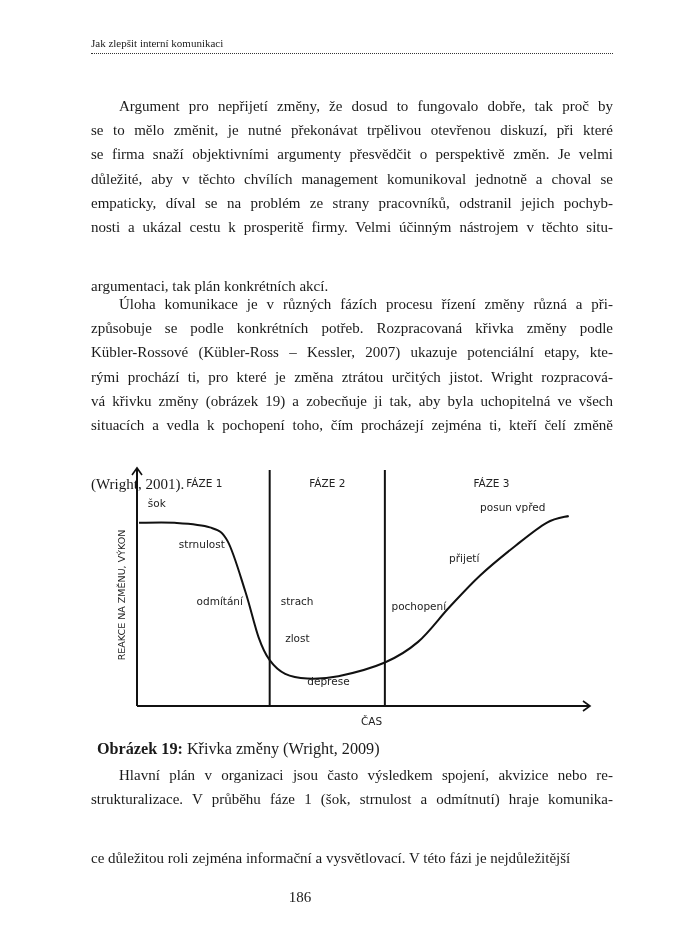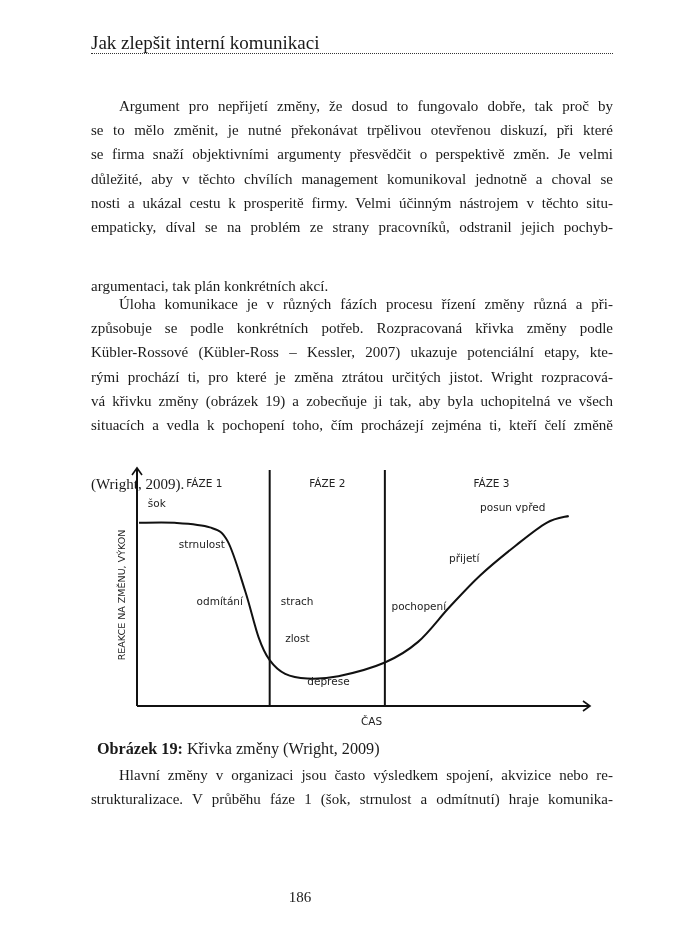--- a/index.html
+++ b/index.html
@@ -1,19 +1,19 @@
 <!DOCTYPE html>
 <html><head>
 <meta charset="utf-8">
 <style>
   html, body { margin: 0; padding: 0; background: #ffffff; }
   body { width: 700px; height: 945px; position: relative; overflow: hidden;
          font-family: "Liberation Serif", "DejaVu Serif", serif; color: #1a1a1a; }
   .running-head { position: absolute; left: 91px; top: 34px; width: 522px;
-                  font-size: 19px; line-height: 18px; }
+                  font-size: 11px; line-height: 18px; }
   .running-rule { position: absolute; left: 91px; top: 53px; width: 522px; height: 0;
                   border-top: 1.5px dotted #333; }
   .para { position: absolute; left: 91px; width: 522px; font-size: 15px;
           line-height: 24.2px; text-align: justify; margin: 0; }
   .para .line { display: block; white-space: nowrap; text-align-last: justify; }
   .para .line.last { text-align-last: left; margin-top: 35px; }
   .para .line.indent { text-indent: 28px; }
   #p1 { top: 94px; }
   #p2 { top: 292px; }
   #p3 { top: 763px; }
@@ -27,32 +27,32 @@
 <body>
 
 <div class="running-head">Jak zlepšit interní komunikaci</div>
 <div class="running-rule"></div>
 
 <div class="para" id="p1">
     <span class="line indent">Argument pro nepřijetí změny, že dosud to fungovalo dobře, tak proč by</span>
     <span class="line">se to mělo změnit, je nutné překonávat trpělivou otevřenou diskuzí, při které</span>
     <span class="line">se firma snaží objektivními argumenty přesvědčit o perspektivě změn. Je velmi</span>
     <span class="line">důležité, aby v těchto chvílích management komunikoval jednotně a choval se</span>
+    <span class="line">empaticky, díval se na problém ze strany pracovníků, odstranil jejich pochyb-</span>
     <span class="line">nosti a ukázal cestu k prosperitě firmy. Velmi účinným nástrojem v těchto situ-</span>
-    <span class="line">empaticky, díval se na problém ze strany pracovníků, odstranil jejich pochyb-</span>
     <span class="line last">argumentaci, tak plán konkrétních akcí.</span>
   </div>
 <div class="para" id="p2">
     <span class="line indent">Úloha komunikace je v různých fázích procesu řízení změny různá a při-</span>
     <span class="line">způsobuje se podle konkrétních potřeb. Rozpracovaná křivka změny podle</span>
     <span class="line">Kübler-Rossové (Kübler-Ross – Kessler, 2007) ukazuje potenciální etapy, kte-</span>
     <span class="line">rými prochází ti, pro které je změna ztrátou určitých jistot. Wright rozpracová-</span>
     <span class="line">vá křivku změny (obrázek 19) a zobecňuje ji tak, aby byla uchopitelná ve všech</span>
     <span class="line">situacích a vedla k pochopení toho, čím procházejí zejména ti, kteří čelí změně</span>
-    <span class="line last">(Wright, 2009).</span>
+    <span class="line last">(Wright, 2001).</span>
   </div>
 
 <svg id="figure" width="500" height="285">
   <g id="fig-static">
       <line x1="37" y1="251" x2="37" y2="13" stroke="#111" stroke-width="2"></line>
       <path d="M32,20 L37,13 L42,20" fill="none" stroke="#111" stroke-width="1.6"></path>
       <line x1="37" y1="251" x2="490" y2="251" stroke="#111" stroke-width="2"></line>
       <path d="M483,246 L490,251 L483,256" fill="none" stroke="#111" stroke-width="1.6"></path>
       <line x1="169.685" y1="15" x2="169.685" y2="251" stroke="#111" stroke-width="2"></line>
       <line x1="284.865" y1="15" x2="284.865" y2="251" stroke="#111" stroke-width="2"></line>
@@ -72,17 +72,18 @@
       <text x="349.09999999999997" y="106.72999999999999" font-size="10.5">přijetí</text>
       <text x="380.11" y="56.349999999999994" font-size="10.5">posun vpřed</text>
       <text x="0" y="0" font-size="9.5" text-anchor="middle" transform="translate(25,140) rotate(-90)">REAKCE NA ZMĚNU, VÝKON</text>
       <text x="271.5" y="270" font-size="10.5" text-anchor="middle">ČAS</text>
     </g>
 </svg>
 
 <div class="caption"><b>Obrázek 19:</b><span> Křivka změny (Wright, 2009)</span></div>
 
 <div class="para" id="p3">
-    <span class="line indent">Hlavní změny v organizaci jsou často výsledkem spojení, akvizice nebo re-</span>
+    <span class="line indent">Hlavní plán v organizaci jsou často výsledkem spojení, akvizice nebo re-</span>
     <span class="line">strukturalizace. V průběhu fáze 1 (šok, strnulost a odmítnutí) hraje komunika-</span>
+    <span class="line last">ce důležitou roli zejména informační a vysvětlovací. V této fázi je nejdůležitější</span>
   </div>
 
 <div class="folio">186</div>
 
 </body></html>

